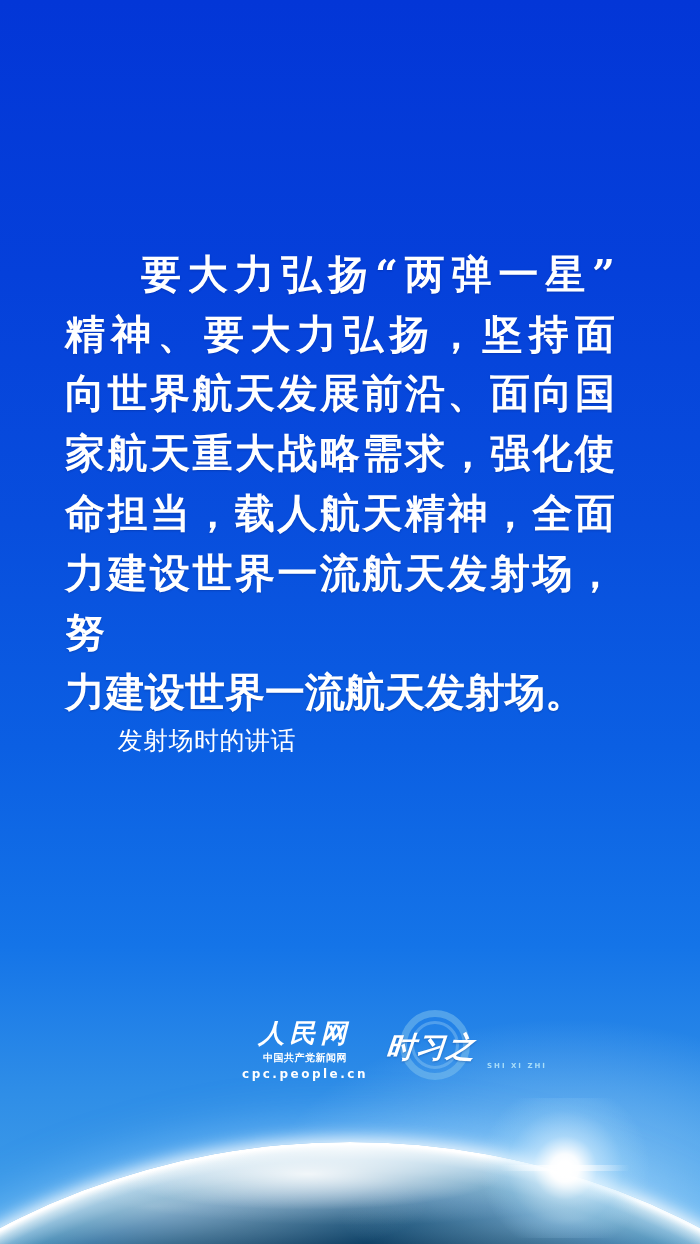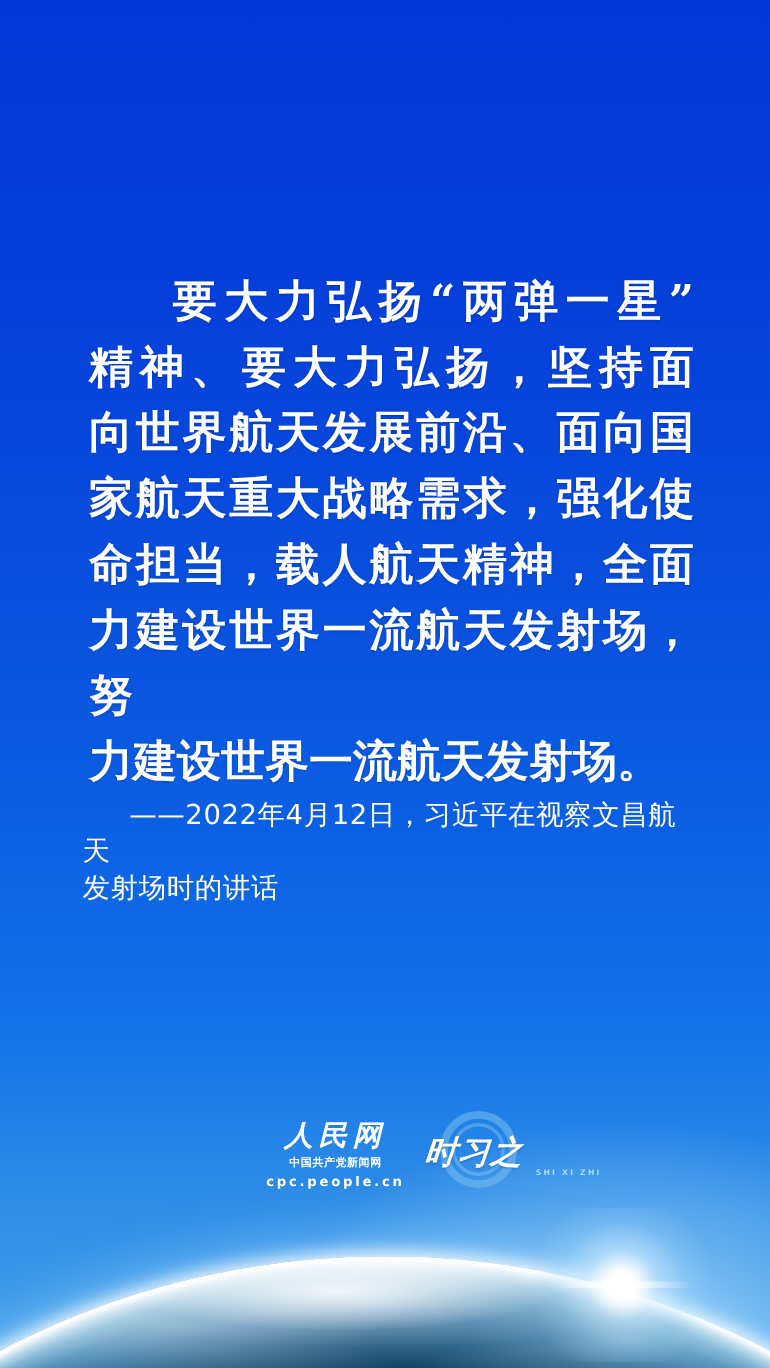--- a/index.html
+++ b/index.html
@@ -6,21 +6,21 @@
   .canvas{
     position:relative;width:700px;height:1244px;overflow:hidden;margin:0 auto;
     color:#fff;
     font-family:"DejaVu Sans","Liberation Sans",sans-serif;
     background:
       radial-gradient(ellipse 430px 250px at 81% 96%, rgba(205,238,255,.55), rgba(205,238,255,0) 70%),
       linear-gradient(180deg,#0336d7 0%,#0540da 22%,#084edd 42%,#0b5fe3 60%,#1474e8 76%,#2f8ee7 88%,#45a2e9 100%);
   }
   
   .quote{
-    position:absolute;left:81px;top:244px;width:550px;
+    position:absolute;left:65px;top:244px;width:550px;
     font-family:"DejaVu Serif","Liberation Serif",serif;
     font-weight:700;font-size:40px;line-height:59.7px;
     text-shadow:0 1px 2px rgba(0,20,90,.25);
   }
   .qline{text-align:justify;text-align-last:justify;}
   .qline:first-child{text-indent:1.9em;}
   .qline:last-child{text-align:left;text-align-last:left;}
   
   .attribution{
     position:absolute;left:75px;top:724px;width:560px;
@@ -88,21 +88,20 @@
       <div class="qline">要大力弘扬“两弹一星”</div>
       <div class="qline">精神、要大力弘扬，坚持面</div>
       <div class="qline">向世界航天发展前沿、面向国</div>
       <div class="qline">家航天重大战略需求，强化使</div>
       <div class="qline">命担当，载人航天精神，全面</div>
       <div class="qline">力建设世界一流航天发射场，努</div>
       <div class="qline">力建设世界一流航天发射场。</div>
     </div>
 
   <div class="attribution">
-      <div class="aline">——2022年4月12日，习近平在视察文昌航天</div>
       <div class="aline">发射场时的讲话</div>
     </div>
 
   <div class="footer">
     <div class="pd-logo">
       <div class="pd-script">人民网</div>
       <div class="pd-cpc">中国共产党新闻网</div>
       <div class="pd-url">cpc.people.cn</div>
     </div>
     <div class="sxz-logo">

